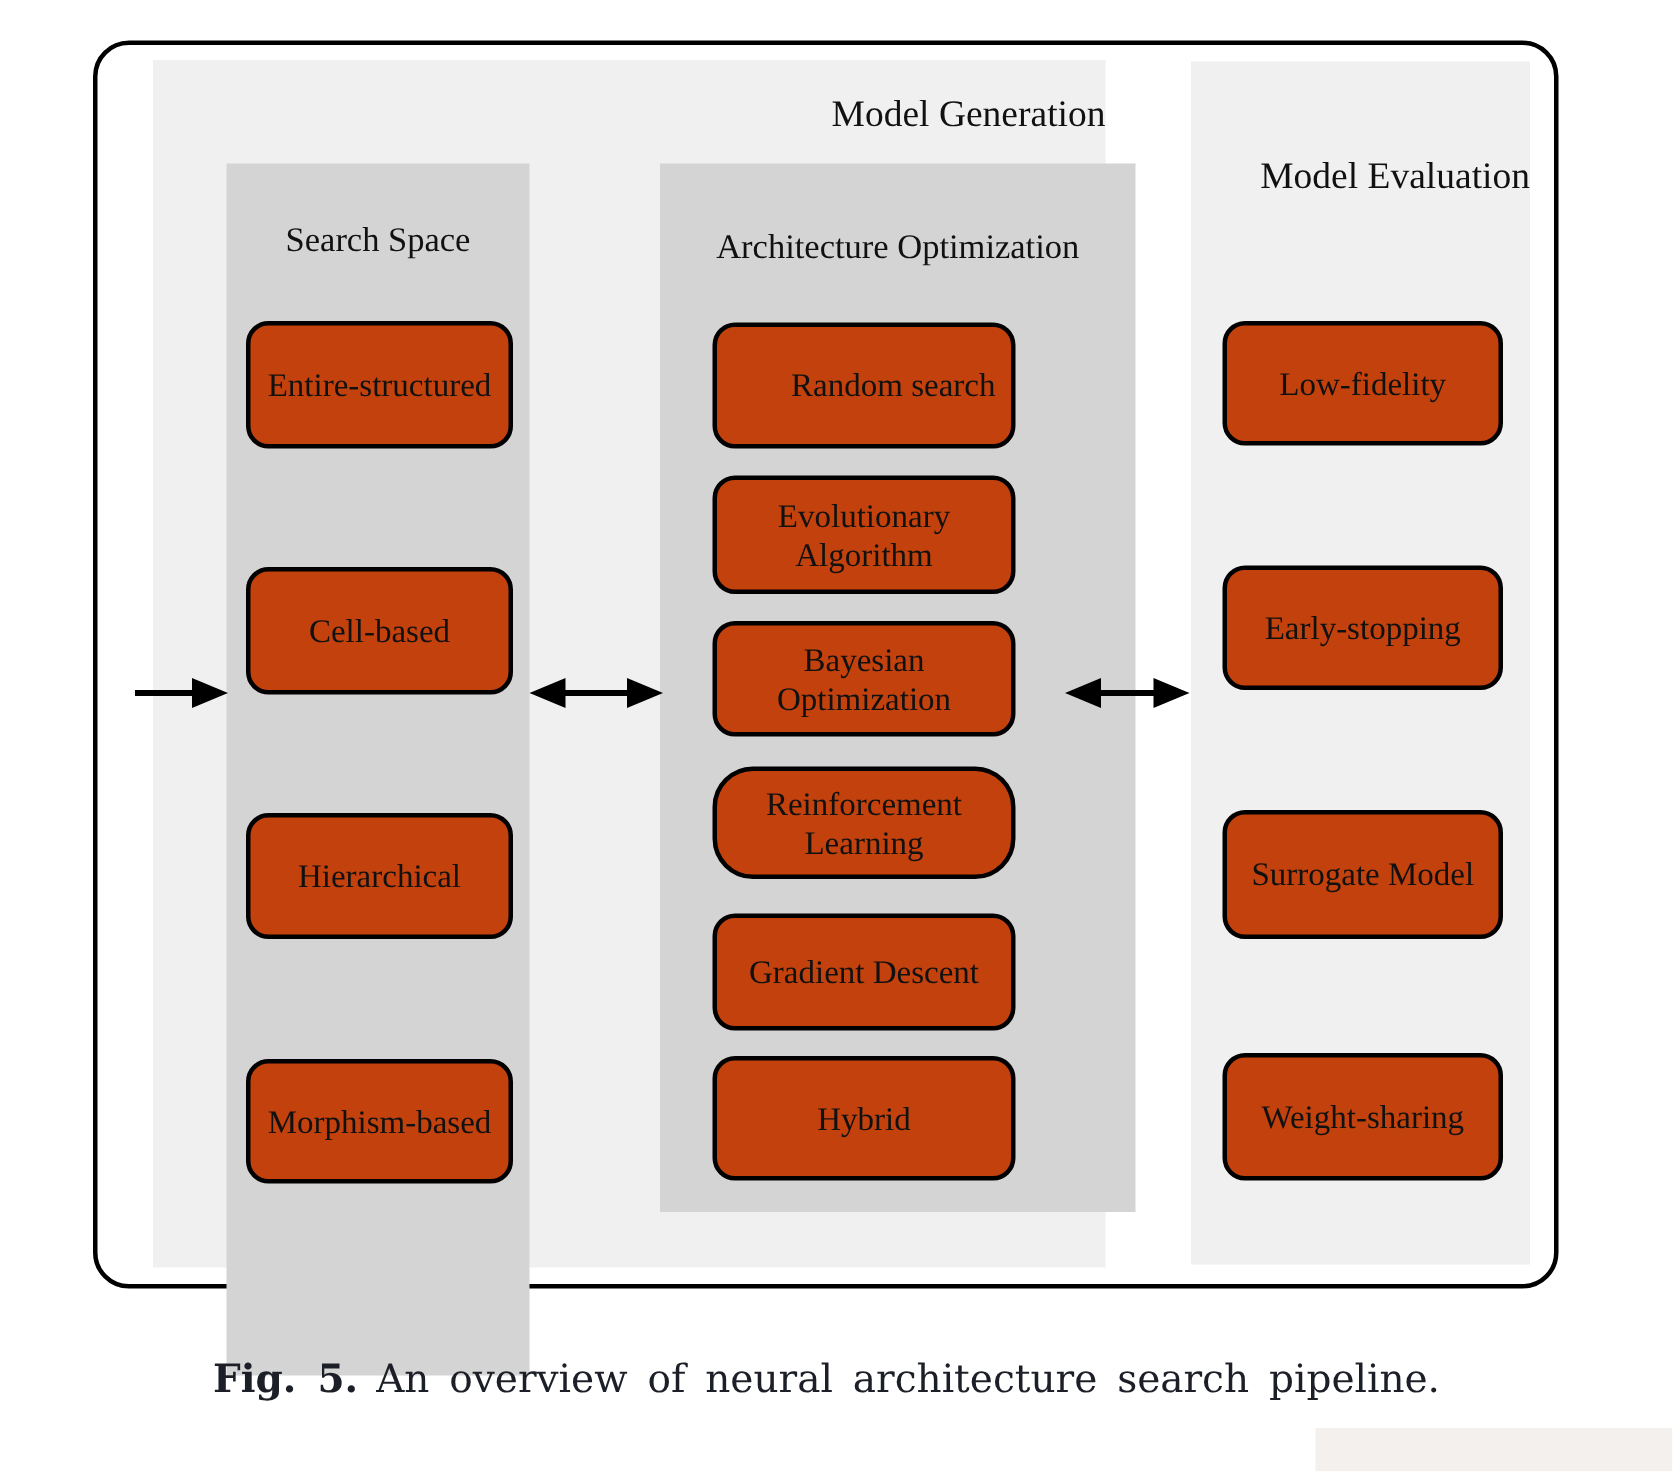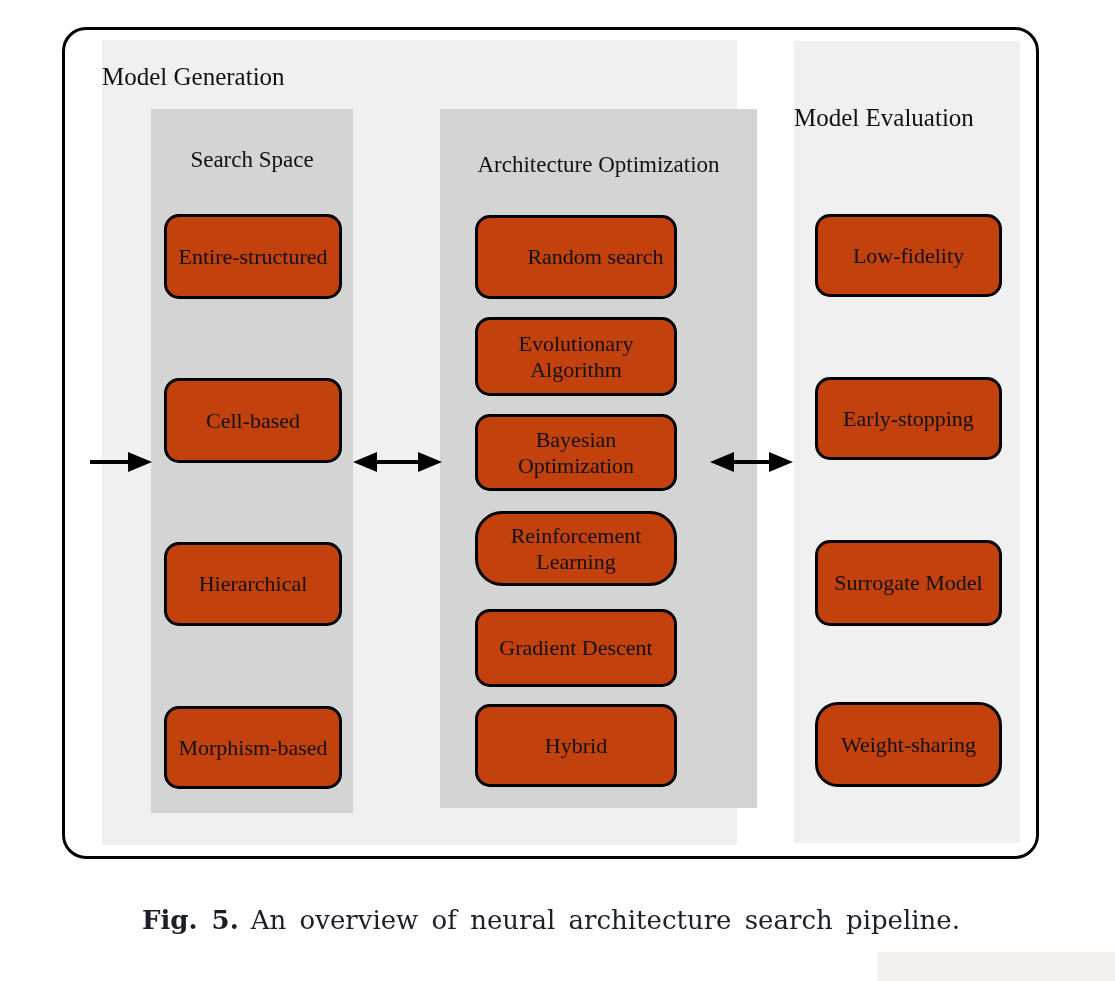--- a/index.html
+++ b/index.html
@@ -11,28 +11,28 @@
   .outer-frame {
     position:absolute; left:62px; top:27px; width:977px; height:832px;
     border:3px solid #000; border-radius:24px; box-sizing:border-box;
     background:transparent;
   }
   
   .panel { position:absolute; background:#f0f0f0; }
   .panel-mg { left:102px; top:40px; width:635px; height:805px; }
   .panel-me { left:794px; top:41px; width:226px; height:802px; }
   .panel-title {
-    position:absolute; left:0; right:0; text-align:left;
+    position:absolute; left:0; right:0; text-align:right;
     font-size:25px; line-height:25px; color:#111; white-space:nowrap;
   }
   .mg-title { top:24px; }
   .me-title { top:64px; }
   
   .column { position:absolute; background:#d4d4d4; }
-  .col-ss { left:49px; top:69px; width:202px; height:704px; }
+  .col-ss { left:49px; top:69px; width:202px; height:808px; }
   .col-ao { left:338px; top:69px; width:317px; height:699px; }
   .column-title {
     position:absolute; left:0; right:0; text-align:center;
     font-size:23px; line-height:23px; color:#111; white-space:nowrap;
   }
   .ss-title { top:39px; }
   .ao-title { top:44px; }
   
   .box {
     position:absolute; background:#c2410c; border:3px solid #000;
@@ -53,21 +53,21 @@
   .ao-b2 { top:208px; height:79px; }
   .ao-b3 { top:305px; height:77px; }
   .ao-b4 { top:402px; height:75px;border-radius:27px; }
   .ao-b5 { top:500px; height:78px; }
   .ao-b6 { top:595px; height:83px; }
   
   .me-box { left:21px; width:187px; }
   .me-b1 { top:173px; height:83px; }
   .me-b2 { top:336px; height:83px; }
   .me-b3 { top:499px; height:86px; }
-  .me-b4 { top:661px; height:85px;border-radius:23px; }
+  .me-b4 { top:661px; height:85px; }
   
   .shaft { position:absolute; height:4px; background:#000; top:460px; }
   .head { position:absolute; width:0; height:0; top:452px;
           border-top:10px solid transparent; border-bottom:10px solid transparent; }
   .head-right { border-left:24px solid #000; }
   .head-left  { border-right:24px solid #000; }
   .a1-shaft { left:90px;  width:44px; }
   .a1-head  { left:128px; }
   .a2-shaft { left:372px; width:50px; }
   .a2-headL { left:353px; }

